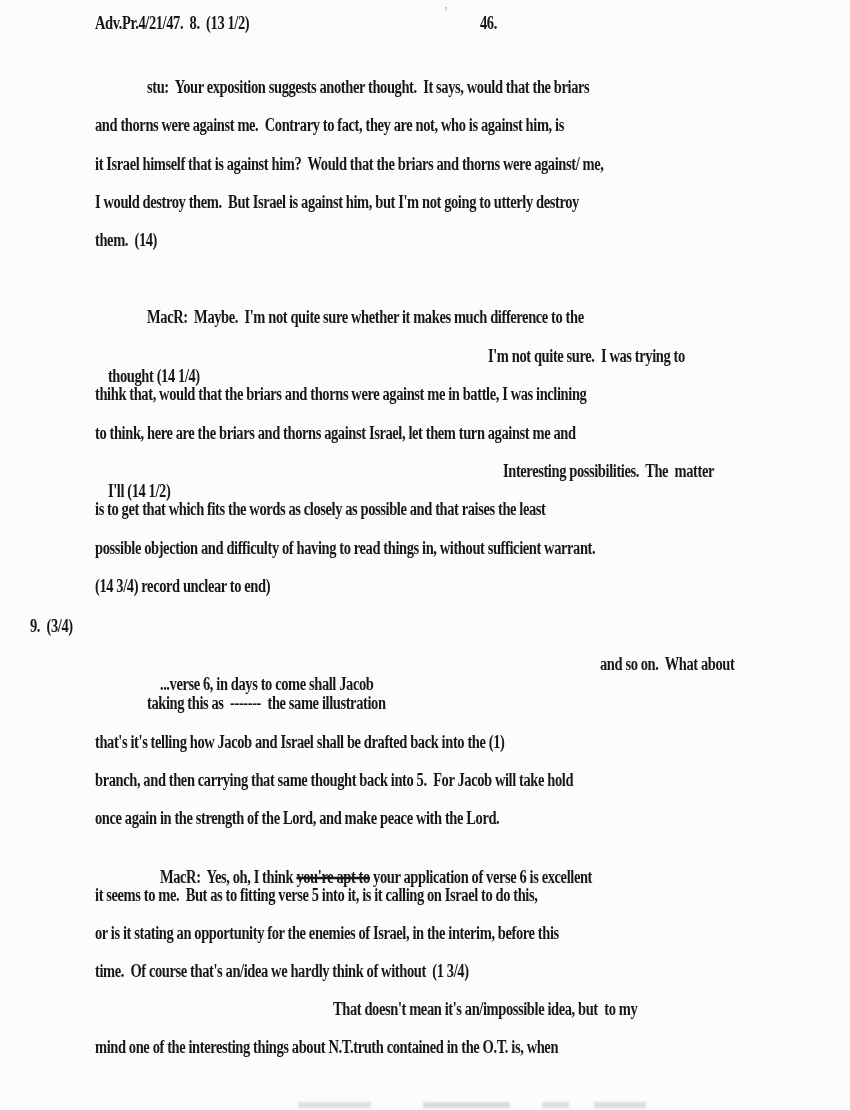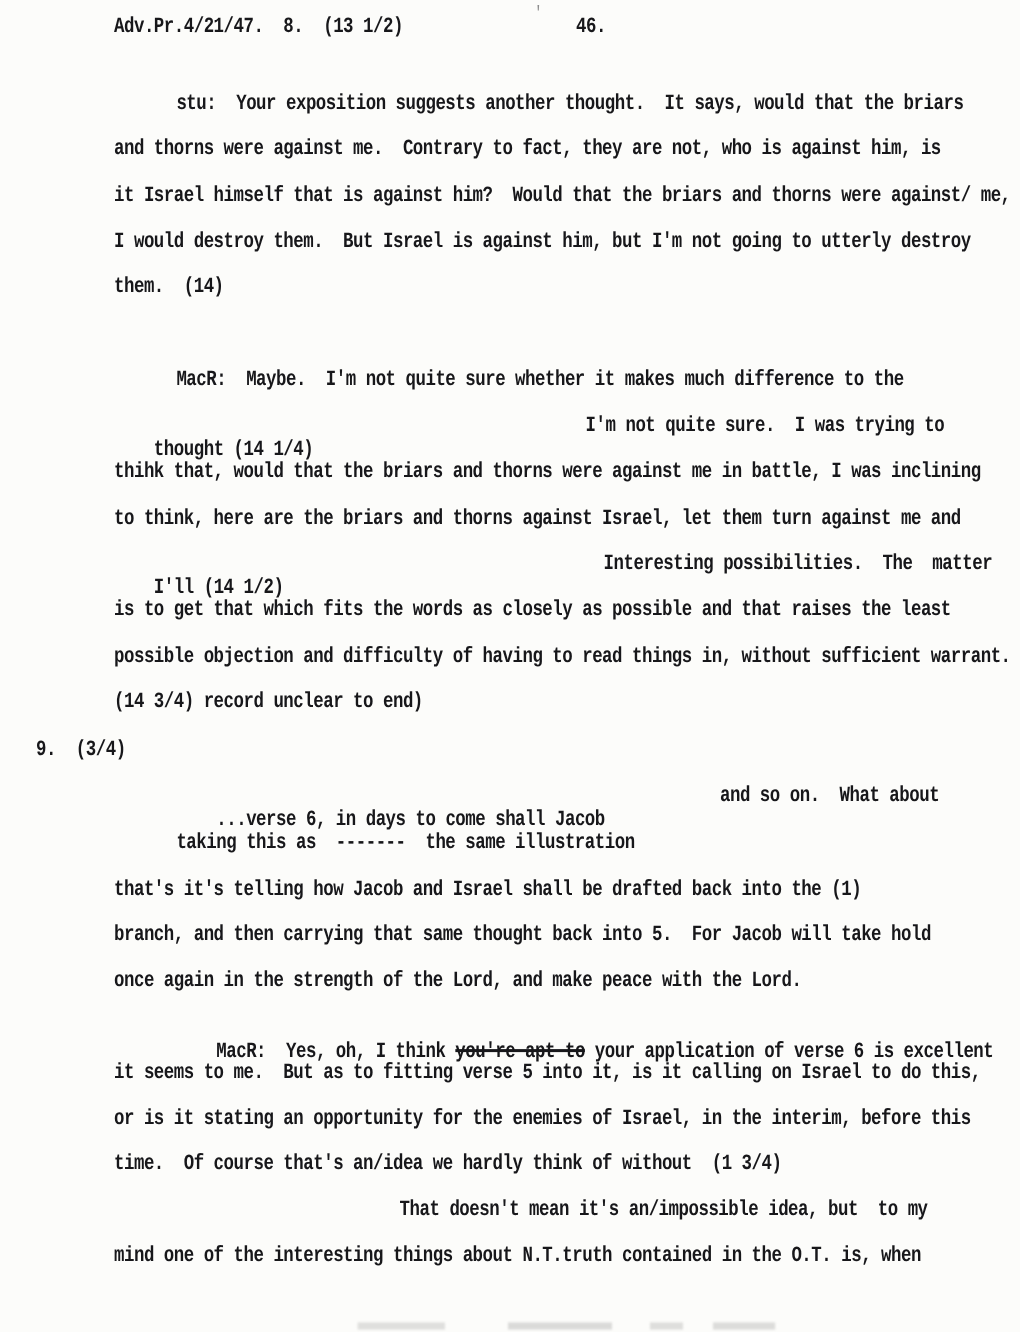--- a/index.html
+++ b/index.html
@@ -3,21 +3,21 @@
 <meta charset="utf-8">
 <style>
   html,body{margin:0;padding:0;}
   body{
     width:850px;height:1110px;position:relative;overflow:hidden;
     background:#fcfcfa;
     font-family:"Liberation Mono","DejaVu Sans Mono",monospace;
     font-weight:700;
     color:#17171a;
   }
-  .page{position:absolute;inset:0;}
+  .page{position:absolute;inset:0;font-family:Liberation Serif, serif;}
   .ln{
     position:absolute;
     font-size:14.5px;
     letter-spacing:-0.4px;
     line-height:1.1;
     white-space:pre;
     transform:scaleY(1.25);
     transform-origin:0 0;
   }
   .seg-b{position:absolute;top:0;white-space:pre;}

